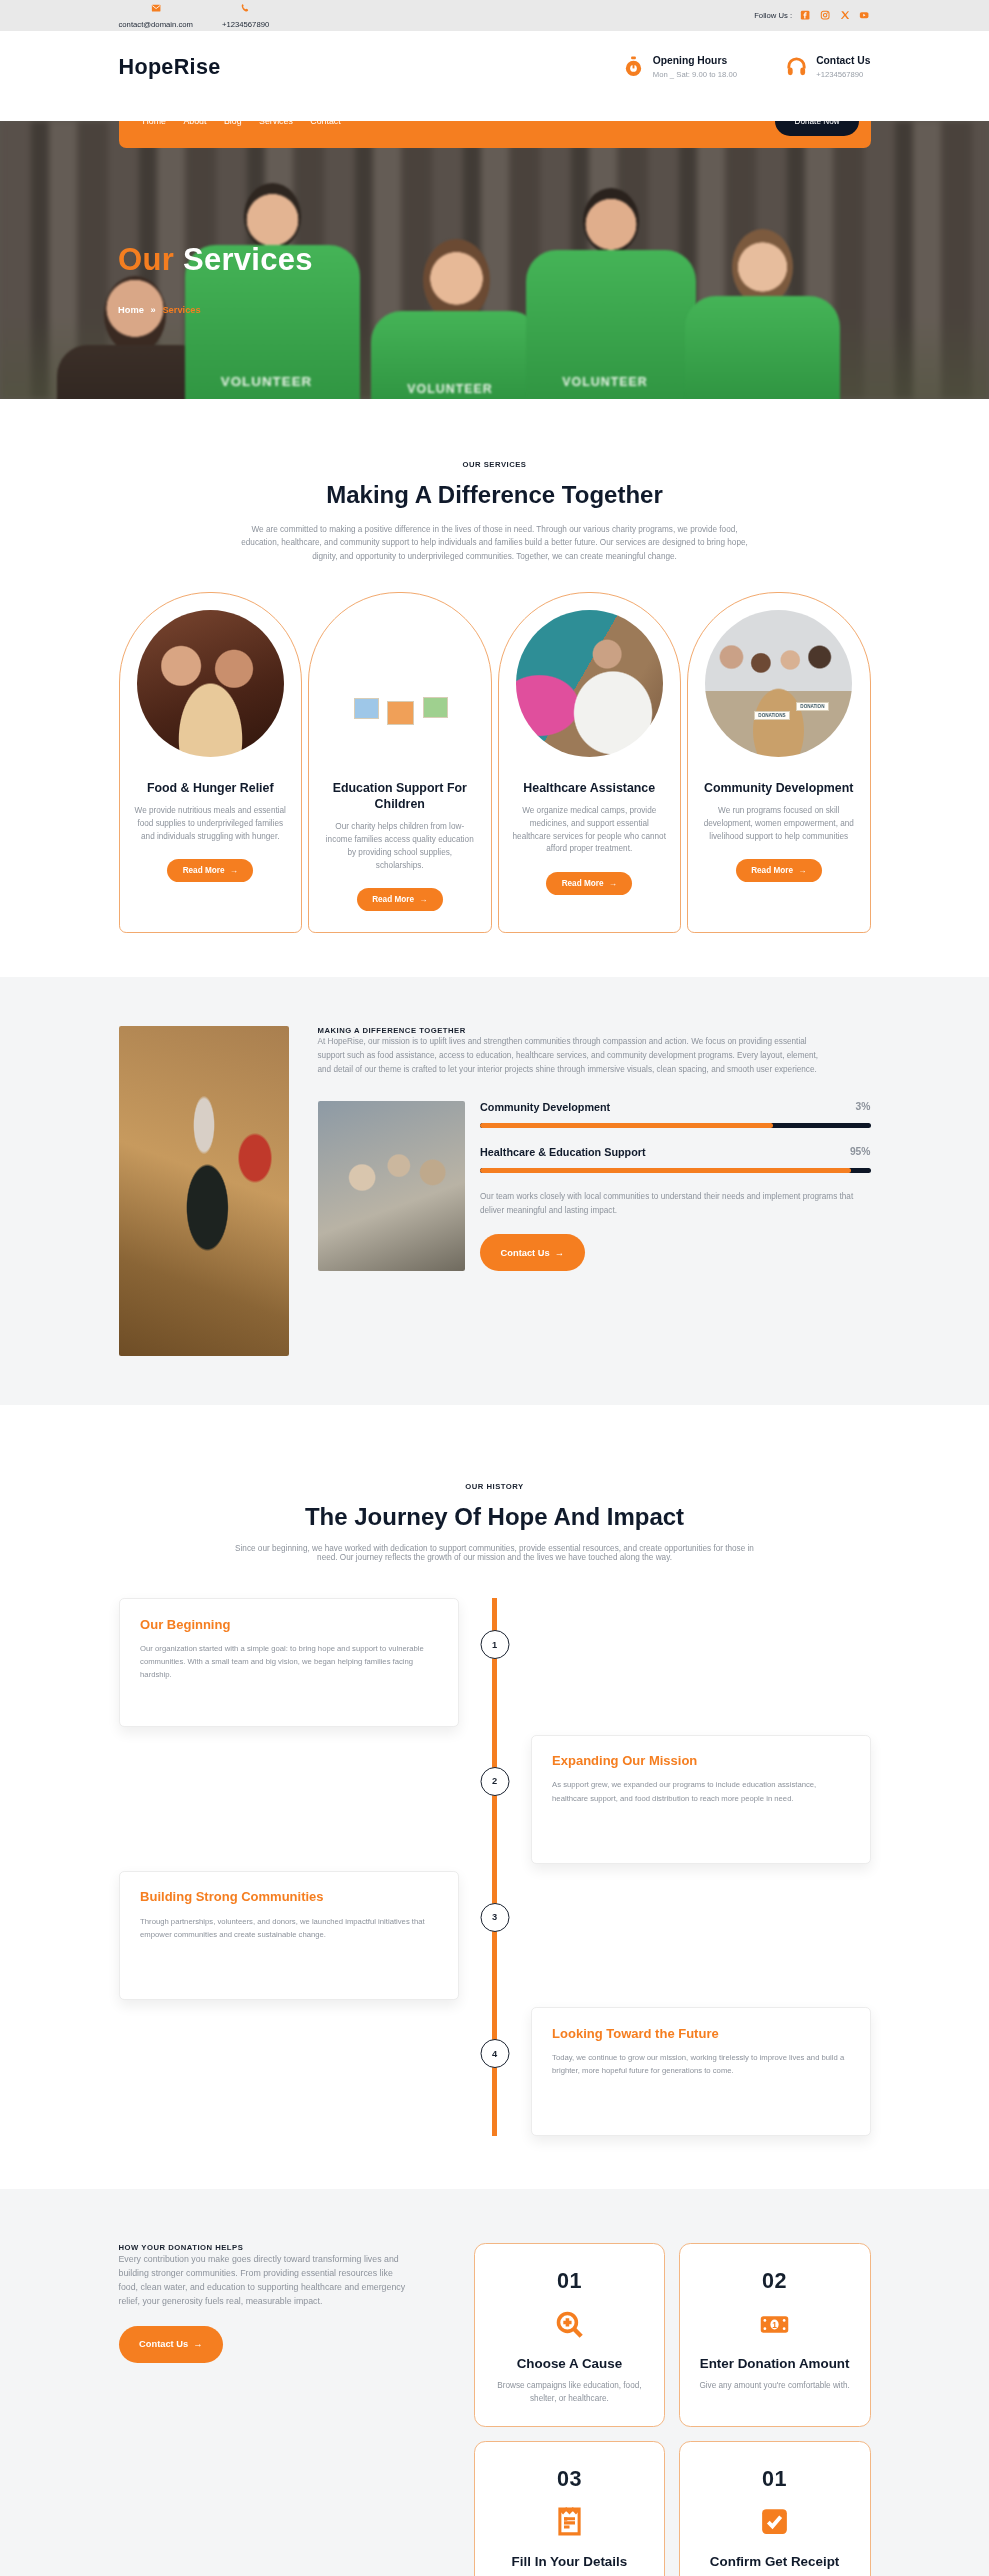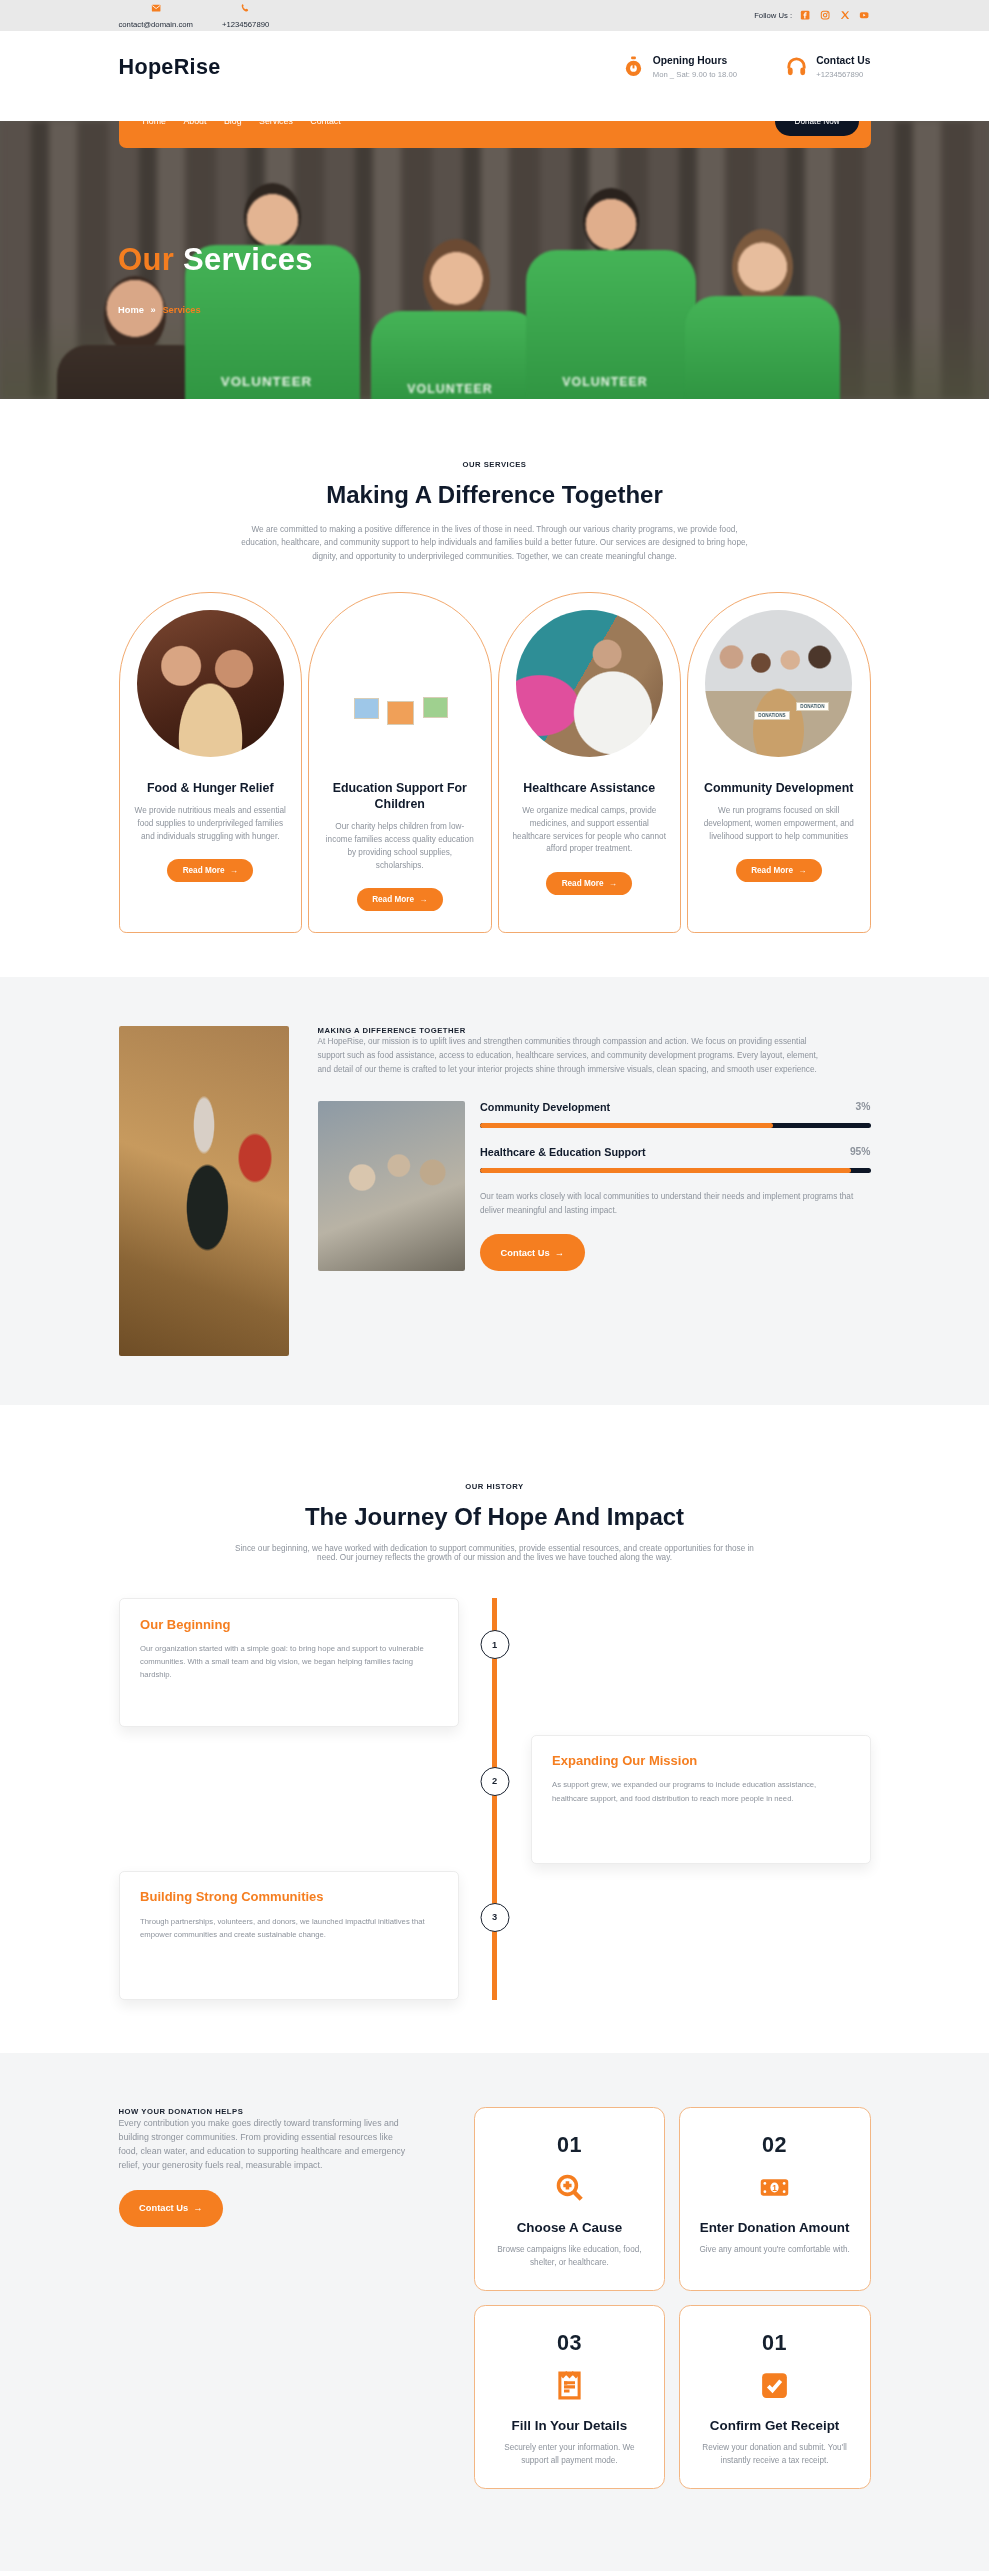--- a/index.html
+++ b/index.html
@@ -377,20 +377,27 @@
       </div>
 
       <div class="tl-row">
         <div class="tl-card">
           <h3>Building Strong Communities</h3>
           <p class="muted">Through partnerships, volunteers, and donors, we launched impactful initiatives that empower communities and create sustainable change.</p>
         </div>
         <div class="tl-dot">3</div>
       </div>
 
+      <div class="tl-row right">
+        <div class="tl-card">
+          <h3>Looking Toward the Future</h3>
+          <p class="muted">Today, we continue to grow our mission, working tirelessly to improve lives and build a brighter, more hopeful future for generations to come.</p>
+        </div>
+        <div class="tl-dot">4</div>
+      </div>
     </div>
   </div>
 </section>
 
 <section class="donation">
   <div class="container">
     <div class="d-left">
       <div class="sec-label">HOW YOUR DONATION HELPS</div>
       <p class="intro muted">Every contribution you make goes directly toward transforming lives and building stronger communities. From providing essential resources like food, clean water, and education to supporting healthcare and emergency relief, your generosity fuels real, measurable impact.</p>
       <button class="cta-btn">

